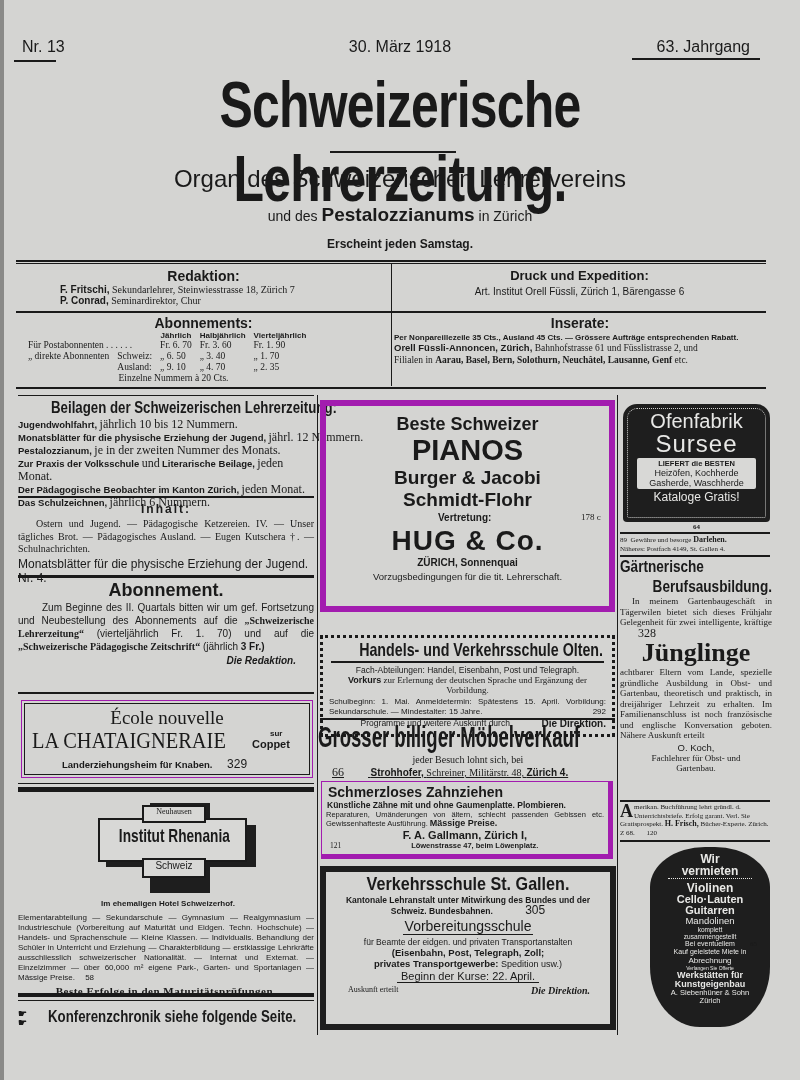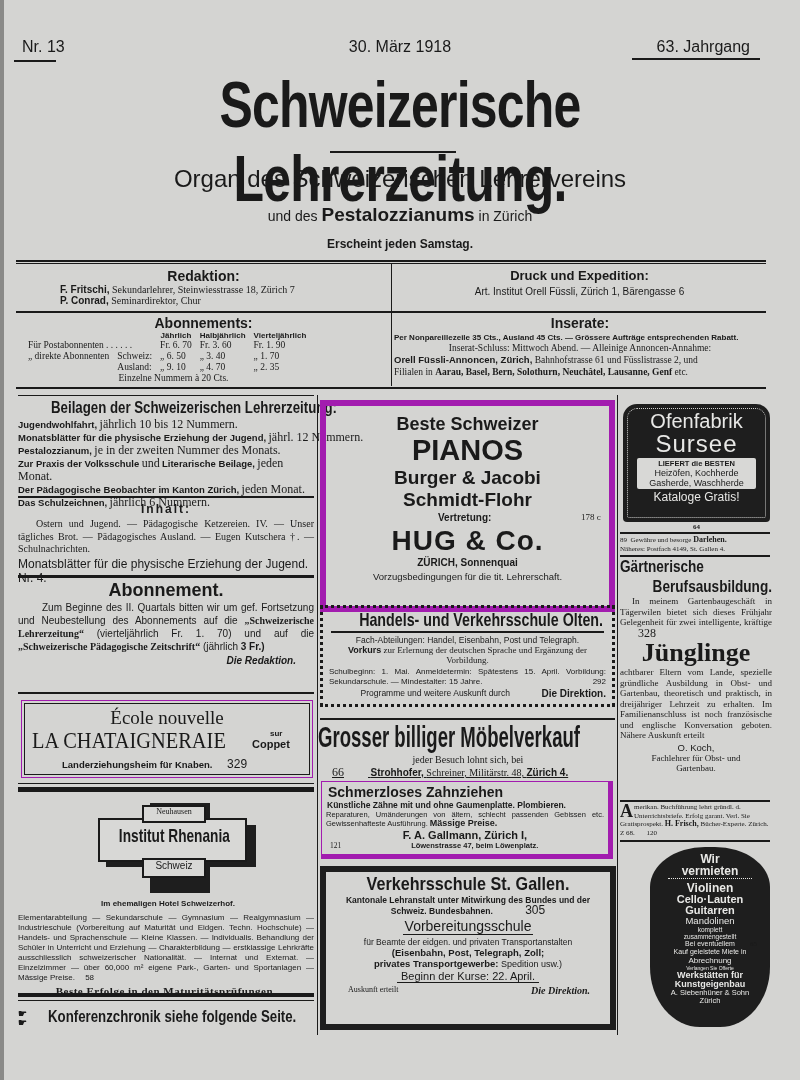--- a/index.html
+++ b/index.html
@@ -124,21 +124,20 @@
         <td>„ 2. 35</td>
       </tr>
     </tbody>
       </table>
     <div class="center" style="font-size:9.5px;margin-left:-60px;">Einzelne Nummern à 20 Cts.</div>
   </div>
 
   <div class="abs" style="left:394px;top:315px;width:372px;">
     <div class="box-title">Inserate:</div>
     <div class="sans" style="font-size:8px;font-weight:bold;white-space:nowrap;margin-top:2px;">Per Nonpareillezeile 35 Cts., Ausland 45 Cts.   —   Grössere Aufträge entsprechenden Rabatt.</div>
-    <div class="center" style="font-size:9.5px;line-height:12px;">Inserat-Schluss: Mittwoch Abend. — Alleinige Annoncen-Annahme:</div>
     <div style="font-size:9.5px;line-height:12px;white-space:nowrap;"><b class="sans">Orell Füssli-Annoncen, Zürich,</b> <span>Bahnhofstrasse 61 und Füsslistrasse 2, und</span></div>
     <div style="font-size:9.5px;line-height:12px;white-space:nowrap;"><span>Filialen in</span> <b>Aarau, Basel, Bern, Solothurn, Neuchâtel, Lausanne, Genf</b> <span>etc.</span></div>
   </div>
 
   <div class="rule" style="left:16px;top:387px;width:750px;height:2px;"></div>
 
   <div class="rule" style="left:18px;top:395px;width:296px;height:1px;"></div>
   <div class="abs" style="left:18px;top:398px;width:300px;">
     <div class="sans" style="font-weight:bold;font-size:17px;text-align:center;transform:scaleX(0.78);transform-origin:center;white-space:nowrap;">Beilagen der Schweizerischen Lehrerzeitung:</div>
     <div style="font-size:9.5px;line-height:12px;">
@@ -222,21 +221,21 @@
     <div class="center sans" style="font-size:19px;font-weight:900;line-height:22px;">Schmidt-Flohr</div>
     <div style="position:relative;height:14px;">
       <span class="abs sans" style="left:112px;top:1px;font-size:10px;font-weight:bold;">Vertretung:</span>
       <span class="abs" style="left:255px;top:1px;font-size:9px;">178 c</span>
     </div>
     <div class="center sans" style="font-size:28px;font-weight:900;line-height:32px;letter-spacing:1px;">HUG &amp; Co.</div>
     <div class="center sans" style="font-size:10px;font-weight:bold;">ZÜRICH, Sonnenquai</div>
     <div class="center sans" style="font-size:9.5px;margin-top:3px;">Vorzugsbedingungen für die tit. Lehrerschaft.</div>
   </div>
 
-  <div class="dotted-box" style="left:320px;top:605px;width:295px;height:102px;">
+  <div class="dotted-box" style="left:320px;top:635px;width:295px;height:102px;">
     <div class="center sans" style="font-size:19px;font-weight:bold;transform:scaleX(0.75);transform-origin:center;white-space:nowrap;margin-top:1px;">Handels- und Verkehrsschule Olten.</div>
     <div class="rule" style="position:relative;margin:0 8px;height:2px;"></div>
     <div class="center sans" style="font-size:8.5px;margin-top:2px;">Fach-Abteilungen: Handel, Eisenbahn, Post und Telegraph.</div>
     <div class="center" style="font-size:9px;line-height:10px;padding:0 6px;">
       <b class="sans">Vorkurs</b>
       <span>zur Erlernung der deutschen Sprache und Ergänzung der Vorbildung.</span>
     </div>
     <div class="sans" style="font-size:8px;line-height:10px;padding:2px 6px 0 6px;text-align:justify;">
       <span>Schulbeginn: 1. Mai.  Anmeldetermin: Spätestens 15. April.  Vorbildung: Sekundarschule. — Mindestalter: 15 Jahre.</span>
       <span style="float:right;">292</span>

